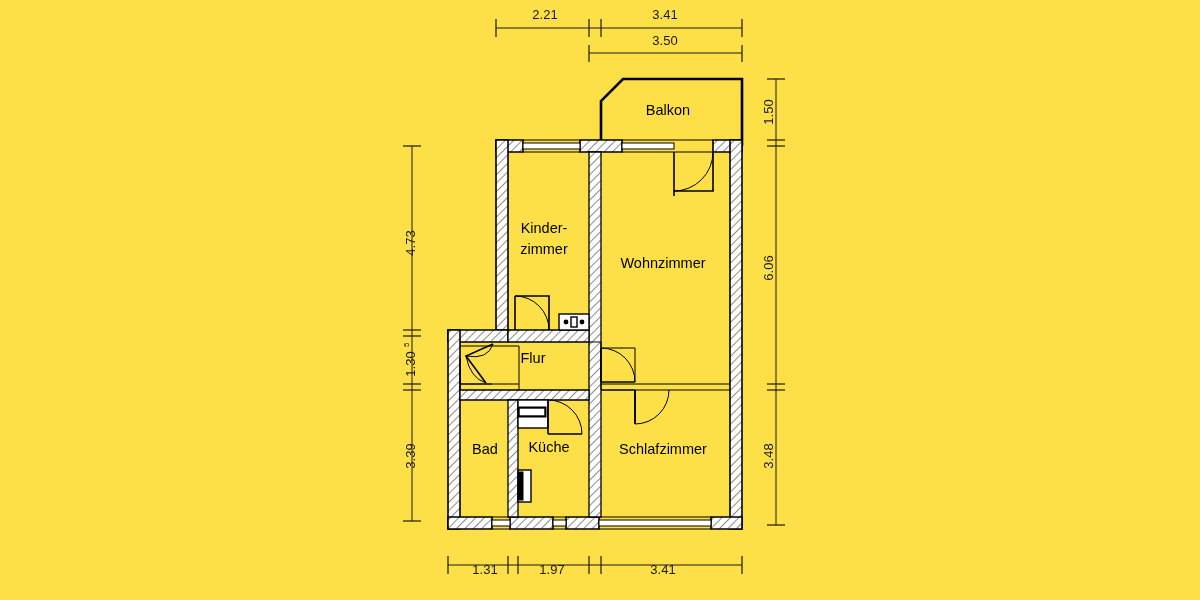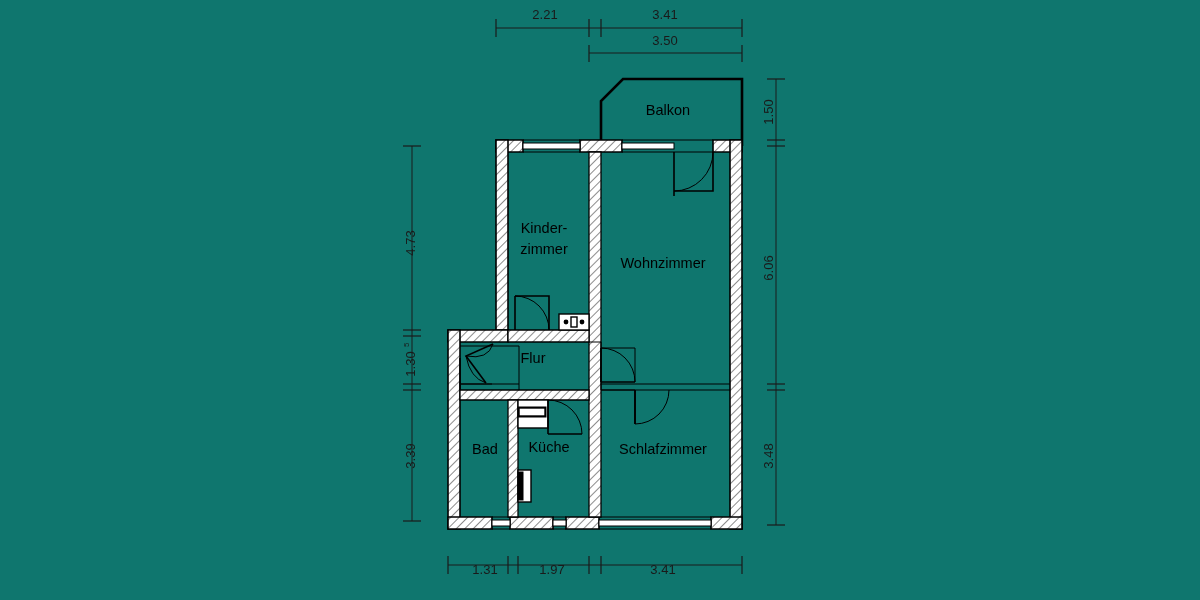--- a/index.html
+++ b/index.html
@@ -4,21 +4,21 @@
 <style>
   html, body {
     margin: 0;
     padding: 0;
     background: #ffffff;
   }
   #page {
     position: relative;
     width: 1200px;
     height: 600px;
-    background: #0f766e;
+    background: #fde047;
     overflow: hidden;
     font-family: "Liberation Sans", sans-serif;
   }
   #plan-svg {
     position: absolute;
     left: 0;
     top: 0;
     width: 1200px;
     height: 600px;
     display: block;

